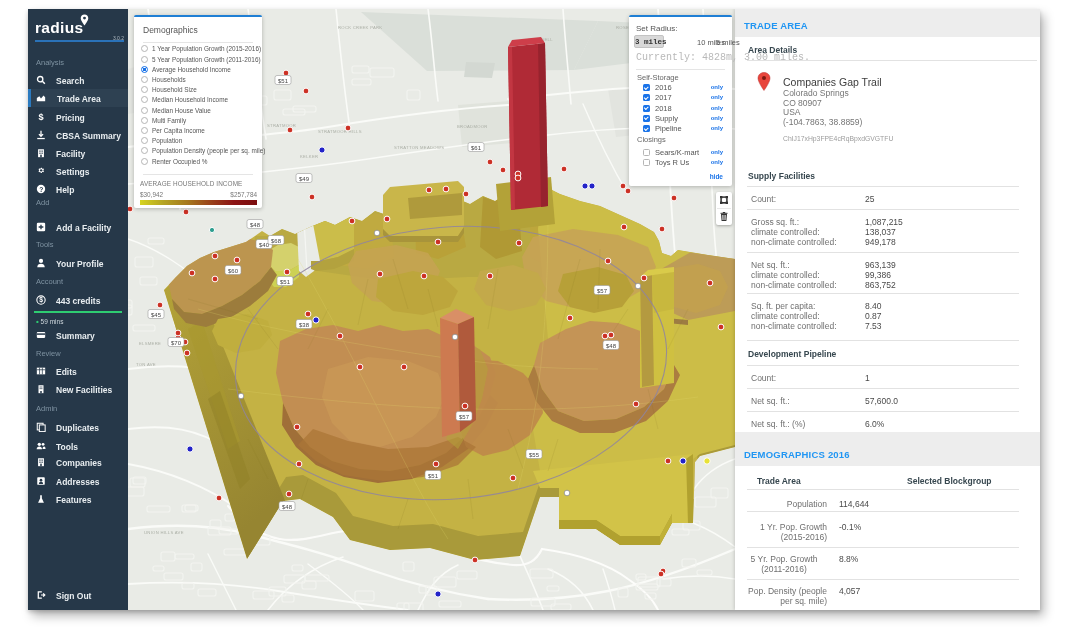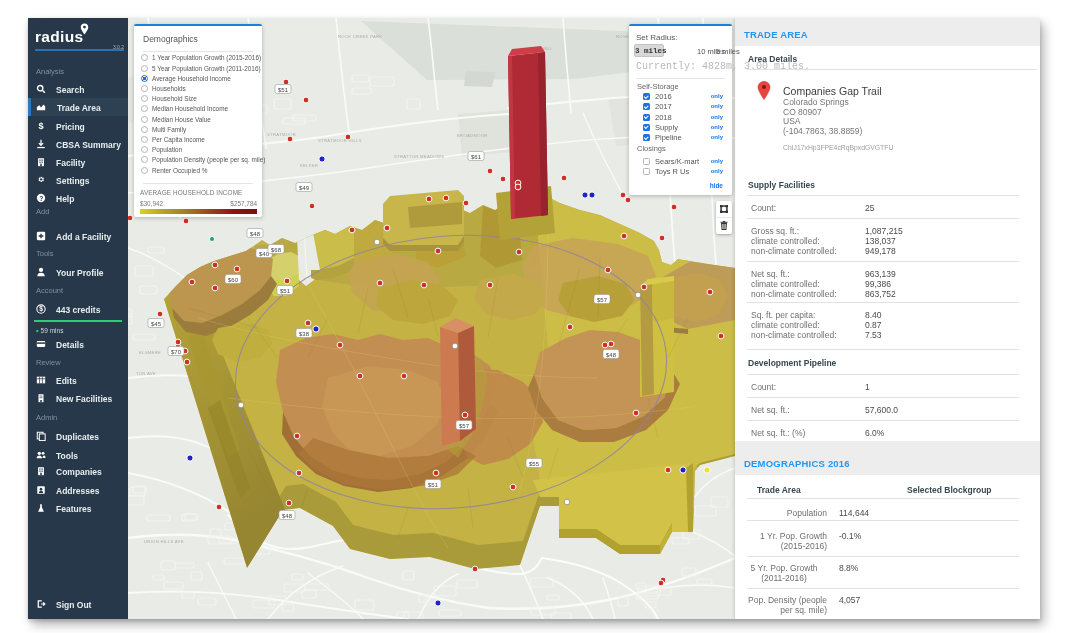--- a/index.html
+++ b/index.html
@@ -1,17 +1,17 @@
 <!DOCTYPE html>
 <html><head>
 <meta charset="utf-8">
 <style>
 * { margin:0; padding:0; box-sizing:border-box; }
 html,body { width:1067px; height:633px; background:#ffffff; font-family:"Liberation Sans", sans-serif; }
-#card { position:absolute; left:28px; top:18px; width:1012px; height:601px; background:#bef264;
+#card { position:absolute; left:28px; top:9px; width:1012px; height:601px; background:#bef264;
   box-shadow: 4px 6px 10px rgba(0,0,0,0.28), 0 2px 4px rgba(0,0,0,0.18); overflow:hidden; }
 
 #sidebar { position:absolute; left:0; top:0; width:100px; height:601px; background:#263849; color:#e8edf0; }
 #logo { position:absolute; left:7px; top:10px; font-size:15.5px; font-weight:bold; letter-spacing:0.3px; color:#fff; }
 #logopin { position:absolute; left:52px; top:5px; }
 #ver { position:absolute; right:4px; top:26px; font-size:5px; color:#aeb9c2; }
 #blueline { position:absolute; left:7px; top:31px; width:89px; height:2px; background:#2a72b8; }
 .nlabel { position:absolute; left:8px; font-size:7.5px; color:#7e92a1; }
 .nitem { position:absolute; left:0; width:100px; height:18px; font-size:8.5px; font-weight:bold; color:#e8edf0; }
 .nitem .ic { position:absolute; left:8px; top:4px; width:10px; height:10px; }
@@ -637,21 +637,21 @@
         </svg>
         <span class="tx">443 credits</span>
       </div>
     <div id="greenbar"></div>
     <div id="mins"><b>•</b> 59 mins</div>
     <div class="nitem" style="top:317px">
         <svg class="ic" viewBox="0 0 12 12">
           <rect x="1" y="2.5" width="10" height="7" rx="1" fill="#fff"></rect>
           <rect x="1" y="4" width="10" height="1.8" fill="#263849"></rect>
         </svg>
-        <span class="tx">Details</span>
+        <span class="tx">Summary</span>
       </div>
     <div class="nlabel" style="top:340px">Review</div>
     <div class="nitem" style="top:353px">
         <svg class="ic" viewBox="0 0 12 12">
           <rect x="1" y="2" width="10" height="8" fill="#fff"></rect>
           <path d="M1 4.5 L11 4.5 M4.3 2 L4.3 10 M7.6 2 L7.6 10" stroke="#263849" stroke-width="0.9"></path>
         </svg>
         <span class="tx">Edits</span>
       </div>
     <div class="nitem" style="top:371px">

